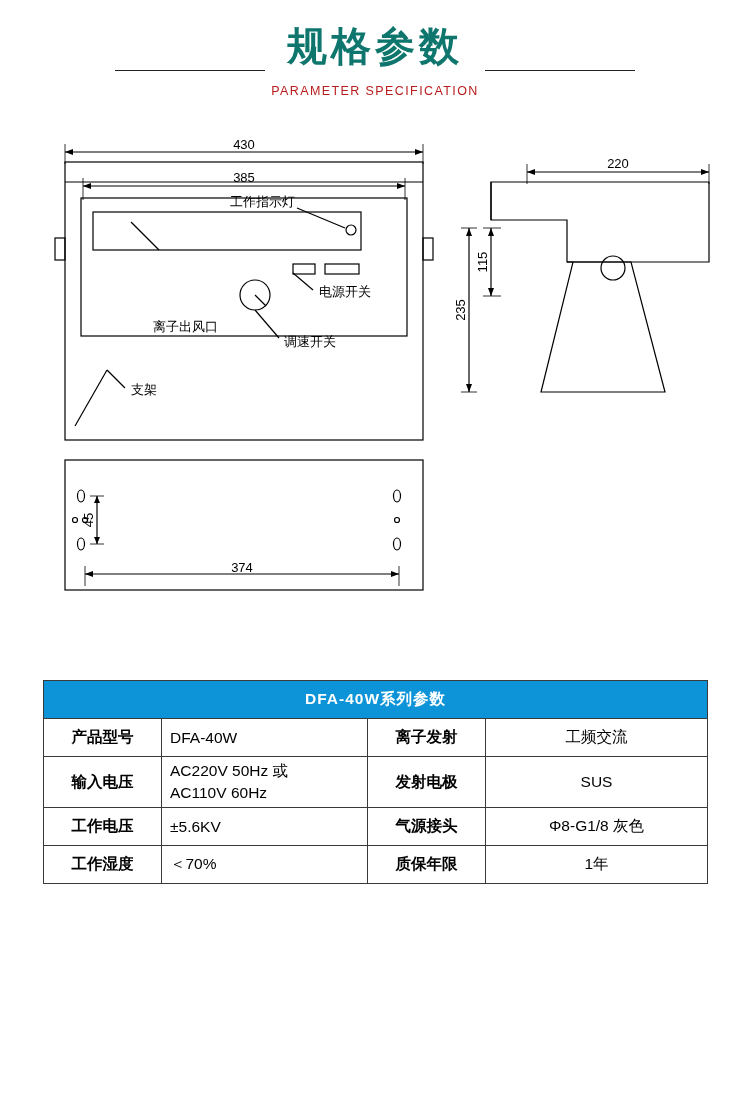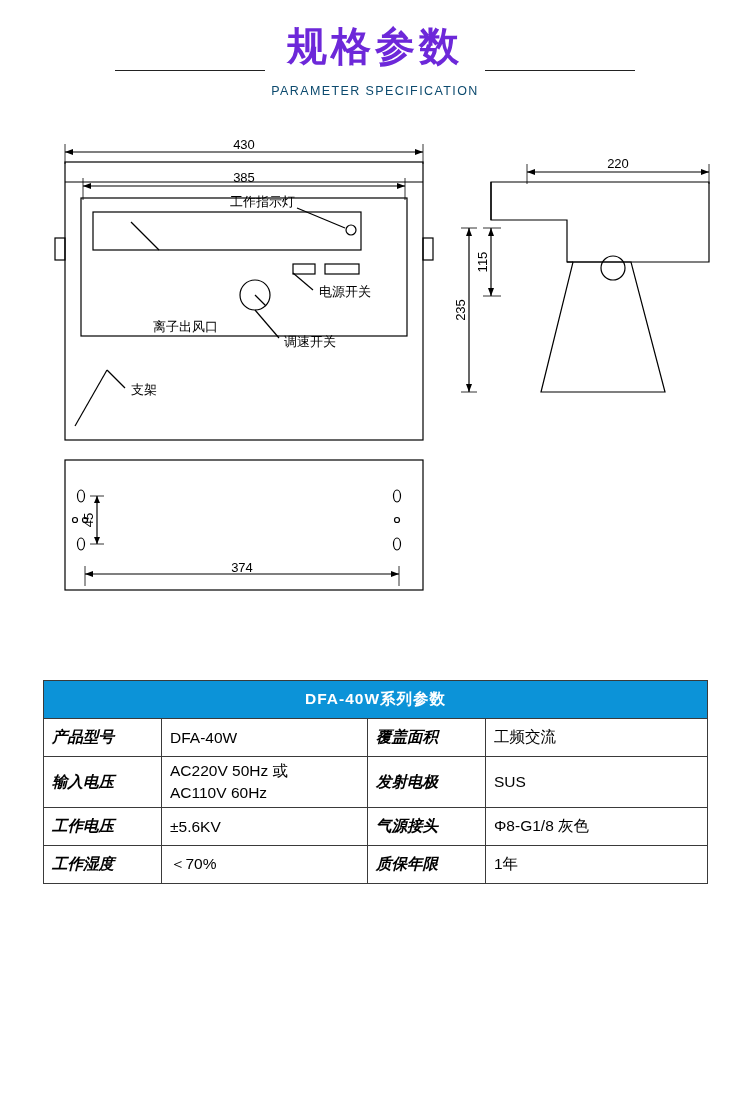--- a/index.html
+++ b/index.html
@@ -25,38 +25,38 @@
     top: 22px;
     left: 0;
     width: 750px;
     text-align: center;
   }
   .header-title {
     font-size: 40px;
     font-weight: 700;
     letter-spacing: 4px;
     line-height: 48px;
-    color: #6d28d9;
+    color: #0f766e;
     display: inline-block;
     position: relative;
   }
   .header-rule-left, .header-rule-right {
     position: absolute;
     top: 48px;
     height: 1px;
     background: #222;
     width: 150px;
   }
   .header-rule-left { left: 115px; }
   .header-rule-right { right: 115px; }
   .header-sub {
     margin-top: 14px;
     font-size: 12.5px;
     letter-spacing: 1.4px;
-    color: #0c4a6e;
+    color: #b91c1c;
   }
 
   
   .drawing {
     position: absolute;
     top: 130px;
     left: 7px;
     width: 750px;
     height: 500px;
   }
@@ -84,31 +84,30 @@
     background: #0c93d8;
     color: #fff;
     text-align: center;
     font-size: 24px;
     font-weight: 700;
     height: 52px;
     letter-spacing: 1px;
     border: 1px solid #0c93d8;
   }
   td.lbl {
-    text-align: left;
+    text-align: center;
     font-weight: 700;
     font-size: 15.5px;
-    font-style: italic;
   }
   td.val-c {
     text-align: left;
     font-size: 15.5px;
   }
   td.val-l {
-    text-align: left;
+    text-align: center;
     font-size: 15.5px;
     padding-left: 10px;
   }
   .two-line { line-height: 22px; }
   .col1 { width: 118px; }
   .col2 { width: 206px; }
   .col3 { width: 118px; }
   .col4 { width: 222px; }
 </style>
 </head>
@@ -243,21 +242,21 @@
           <col class="col3">
           <col class="col4">
       </colgroup>
       <tbody>
         <tr class="spec-title">
           <td colspan="4">DFA-40W系列参数</td>
         </tr>
         <tr>
           <td class="lbl">产品型号</td>
           <td class="val-c">DFA-40W</td>
-          <td class="lbl">覆盖面积</td>
+          <td class="lbl">离子发射</td>
           <td class="val-l">工频交流</td>
         </tr>
         <tr>
           <td class="lbl">输入电压</td>
           <td class="val-c two-line" style="white-space:pre-line;">AC220V 50Hz 或
 AC110V 60Hz</td>
           <td class="lbl">发射电极</td>
           <td class="val-l">SUS</td>
         </tr>
         <tr>

